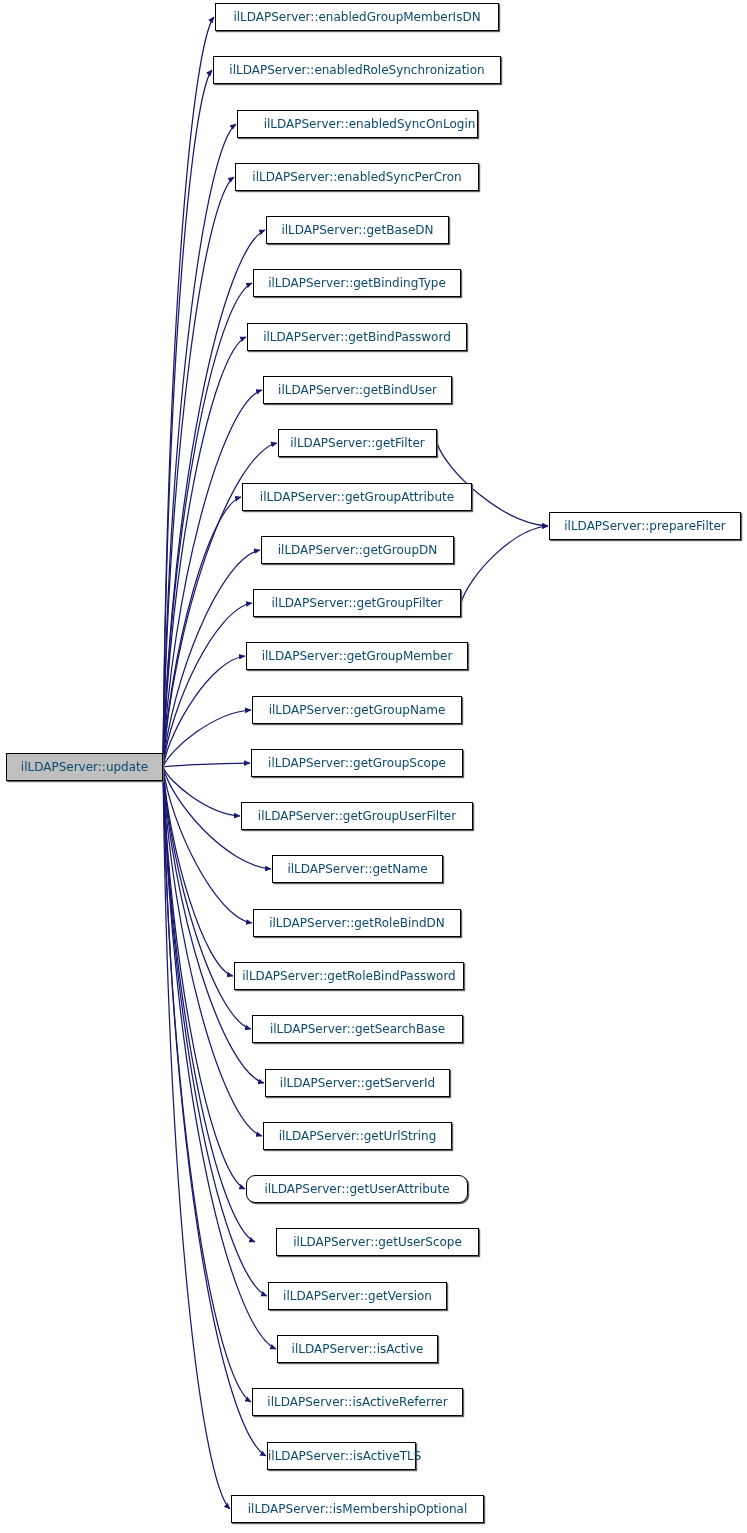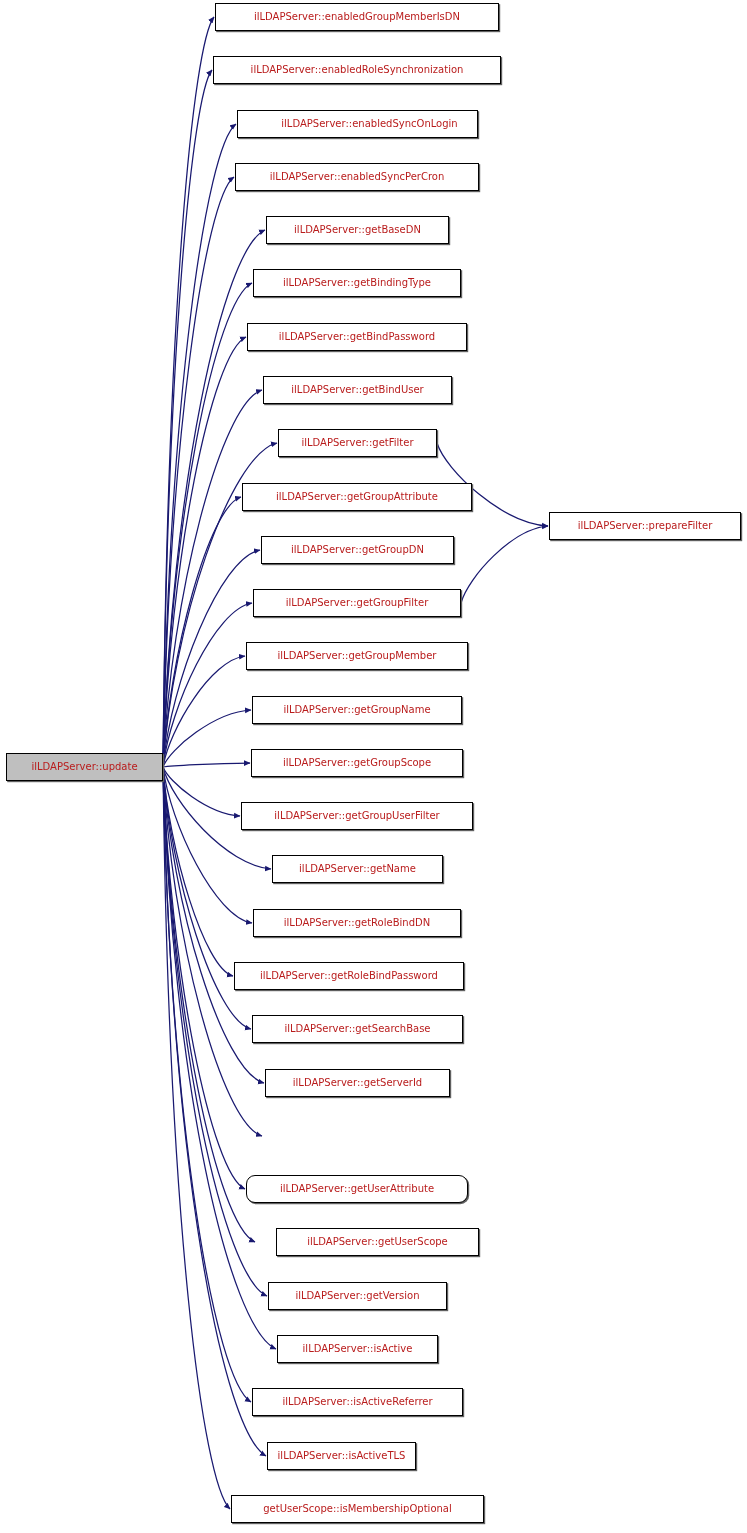--- a/index.html
+++ b/index.html
@@ -24,23 +24,23 @@
     width: 747px;
     height: 1533px;
     pointer-events: none;
   }
   .node {
     position: absolute;
     box-sizing: border-box;
     height: 28px;
     border: 1px solid #000000;
     background: #ffffff;
-    color: #b91c1c;
+    color: #0c4a6e;
     font-family: "DejaVu Sans", sans-serif;
-    font-size: 10px;
+    font-size: 12px;
     line-height: 26px;
     text-align: center;
     white-space: nowrap;
     box-shadow: 1.2px 1.2px 0 0 #606060;
     z-index: 5;
     user-select: none;
   }
   .node.highlight {
     background: #bfbfbf;
   }
@@ -101,22 +101,23 @@
     <div class="node" style="left: 253px; top: 589px; width: 208px;">ilLDAPServer::getGroupFilter</div>
     <div class="node" style="left: 246px; top: 642px; width: 222px;">ilLDAPServer::getGroupMember</div>
     <div class="node" style="left: 252px; top: 696px; width: 210px;">ilLDAPServer::getGroupName</div>
     <div class="node" style="left: 251px; top: 749px; width: 212px;">ilLDAPServer::getGroupScope</div>
     <div class="node" style="left: 241px; top: 802px; width: 232px;">ilLDAPServer::getGroupUserFilter</div>
     <div class="node" style="left: 272px; top: 855px; width: 171px;">ilLDAPServer::getName</div>
     <div class="node" style="left: 253px; top: 909px; width: 208px;">ilLDAPServer::getRoleBindDN</div>
     <div class="node" style="left: 234px; top: 962px; width: 230px;">ilLDAPServer::getRoleBindPassword</div>
     <div class="node" style="left: 252px; top: 1015px; width: 211px;">ilLDAPServer::getSearchBase</div>
     <div class="node" style="left: 265px; top: 1069px; width: 185px;">ilLDAPServer::getServerId</div>
+    <div class="node" style="left: 263px; top: 1122px; width: 189px;">ilLDAPServer::getUrlString</div>
     <div class="node" style="left: 246px; top: 1175px; width: 222px; border-radius: 9px;">ilLDAPServer::getUserAttribute</div>
     <div class="node" style="left: 256px; top: 1228px; width: 203px; margin-left: 20px;">ilLDAPServer::getUserScope</div>
     <div class="node" style="left: 268px; top: 1282px; width: 179px;">ilLDAPServer::getVersion</div>
     <div class="node" style="left: 277px; top: 1335px; width: 161px;">ilLDAPServer::isActive</div>
     <div class="node" style="left: 252px; top: 1388px; width: 211px;">ilLDAPServer::isActiveReferrer</div>
     <div class="node" style="left: 267px; top: 1442px; width: 149px;">ilLDAPServer::isActiveTLS</div>
-    <div class="node" style="left: 231px; top: 1495px; width: 253px;">getUserScope::isMembershipOptional</div>
+    <div class="node" style="left: 231px; top: 1495px; width: 253px;">ilLDAPServer::isMembershipOptional</div>
     <div class="node highlight" style="left: 6px; top: 753px; width: 157px;">ilLDAPServer::update</div>
     <div class="node" style="left: 549px; top: 512px; width: 192px;">ilLDAPServer::prepareFilter</div>
   </div>
 
 </body></html>

